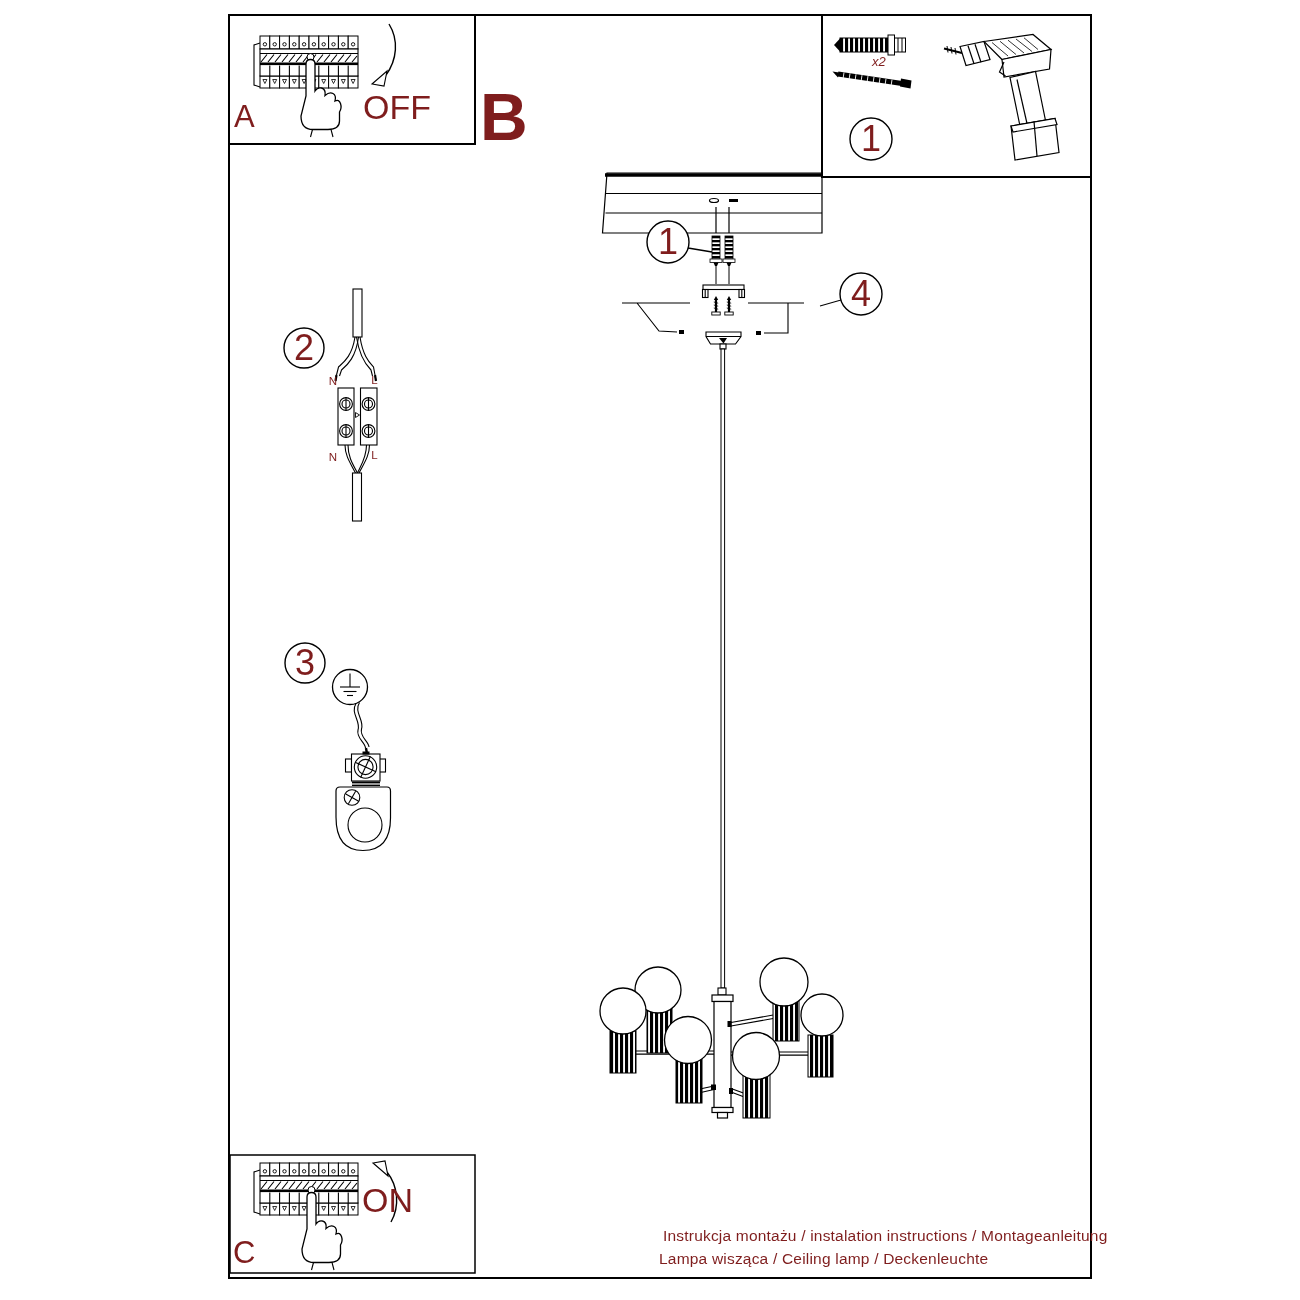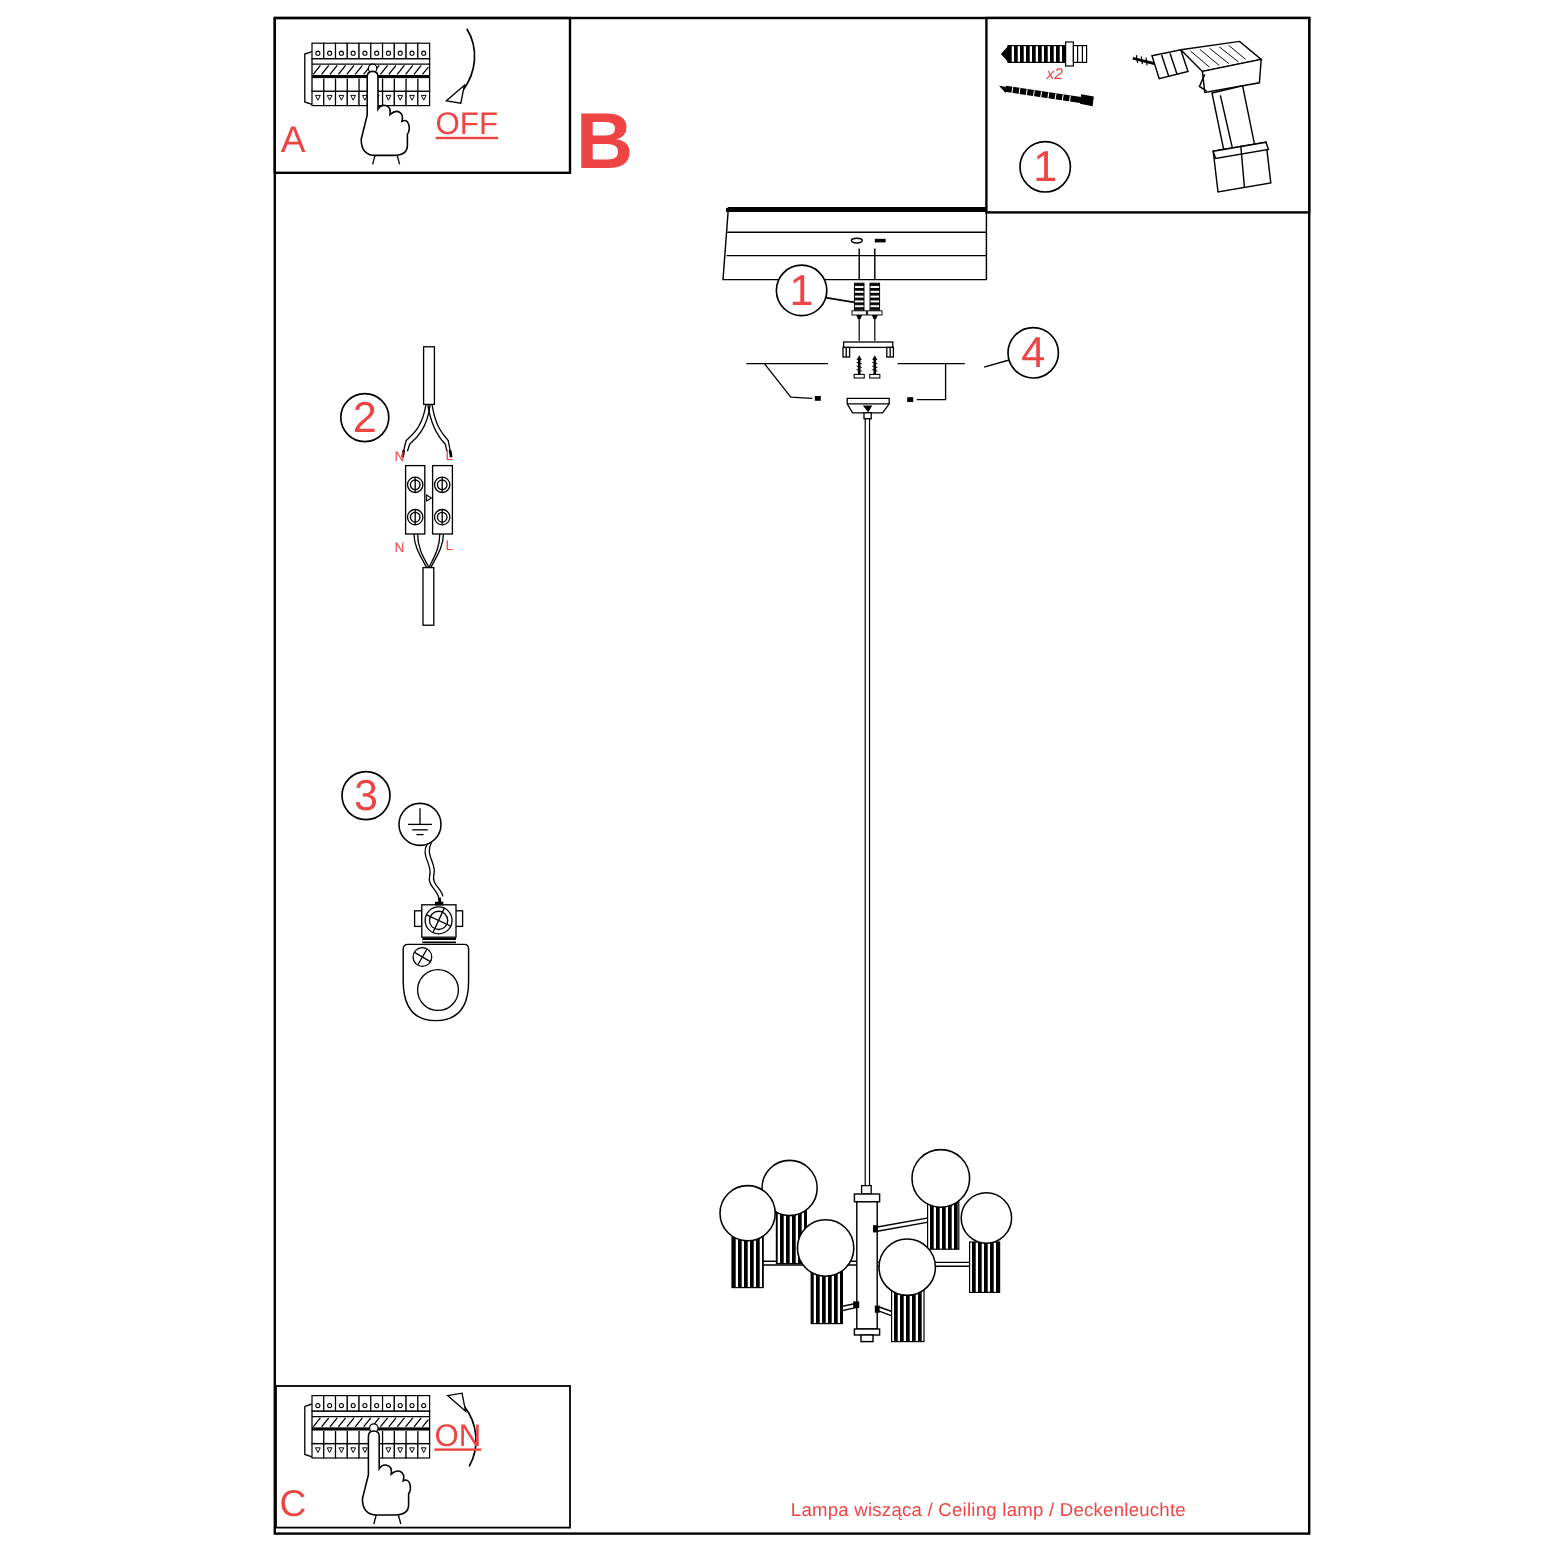--- a/index.html
+++ b/index.html
@@ -1,21 +1,21 @@
 <!DOCTYPE html>
 <html><head>
 <meta charset="utf-8">
 <style>
   html,body{margin:0;padding:0;background:#fff;}
   .page{position:relative;width:1300px;height:1300px;background:#ffffff;
         font-family:"Liberation Sans", sans-serif;color:#000;overflow:hidden;}
   svg.art{position:absolute;left:0;top:0;width:1300px;height:1300px;}
-  .txt{position:absolute;white-space:nowrap;line-height:1;color:#ef4444;}
+  .txt{position:absolute;white-space:nowrap;line-height:1;color:#7f1d1d;}
   .letter{font-size:31px;}
-  .state{font-size:26px;text-decoration:underline;}
+  .state{font-size:34px;}
   .bigB{font-size:66px;font-weight:700;}
   .qty{font-size:13px;font-style:italic;}
   .cnum{font-size:36px;transform:translate(-50%,-50%);}
   .wlabel{font-size:11.5px;transform:translate(-50%,-50%);}
   .footer{font-size:15.5px;letter-spacing:0.2px;}
 </style>
 </head>
 <body>
 
 <div class="page">
@@ -289,15 +289,16 @@
 <div class="txt cnum" style="left:668px;top:242px">1</div>
 <div class="txt cnum" style="left:861px;top:294px">4</div>
 <div class="txt cnum" style="left:304px;top:348px">2</div>
 <div class="txt cnum" style="left:305px;top:663px">3</div>
 
 <div class="txt wlabel" style="left:333px;top:382px">N</div>
 <div class="txt wlabel" style="left:374.5px;top:381px">L</div>
 <div class="txt wlabel" style="left:333px;top:458px">N</div>
 <div class="txt wlabel" style="left:374.5px;top:456px">L</div>
 
+<div class="txt footer" style="left:663px;top:1228px">Instrukcja montażu / instalation instructions / Montageanleitung</div>
 <div class="txt footer" style="left:659px;top:1251px">Lampa wisząca / Ceiling lamp / Deckenleuchte</div>
 
 </div>
 
 </body></html>

